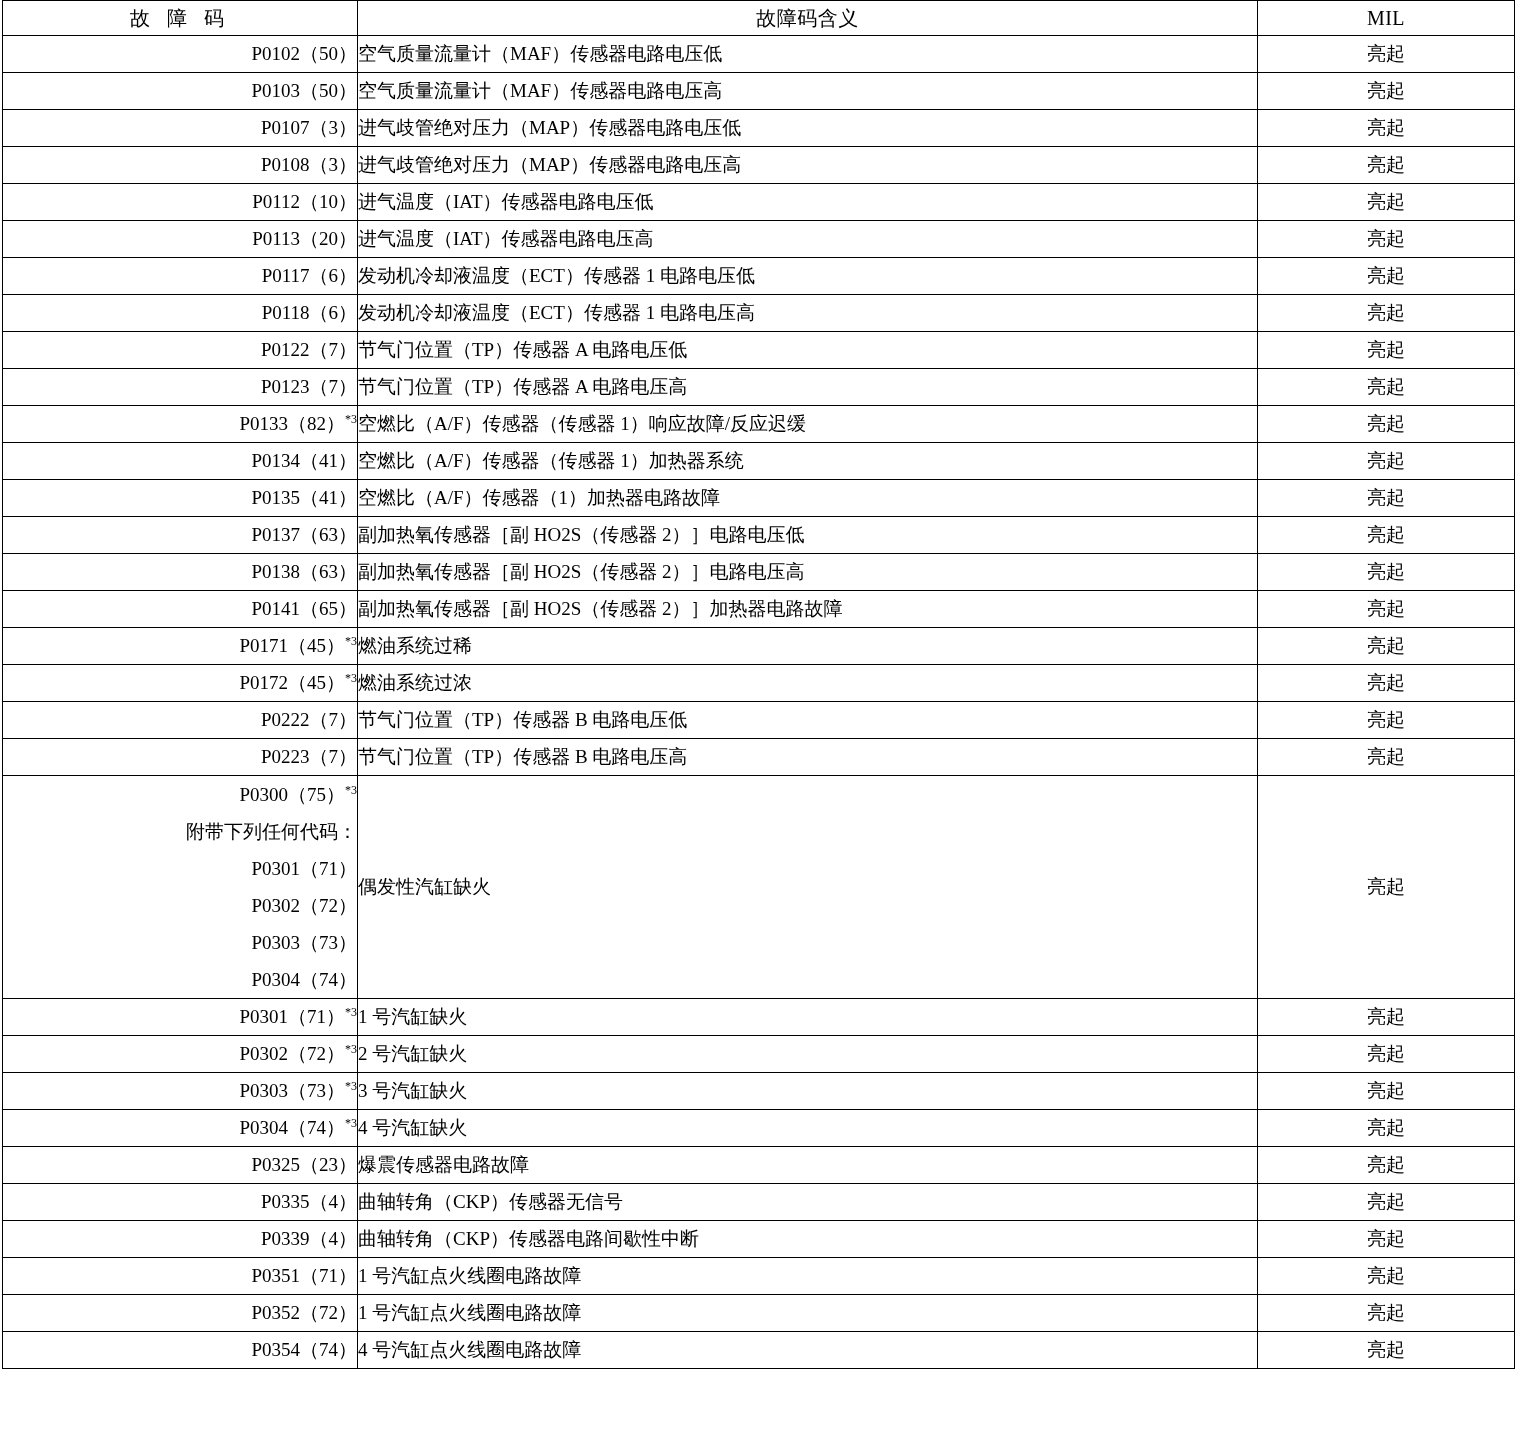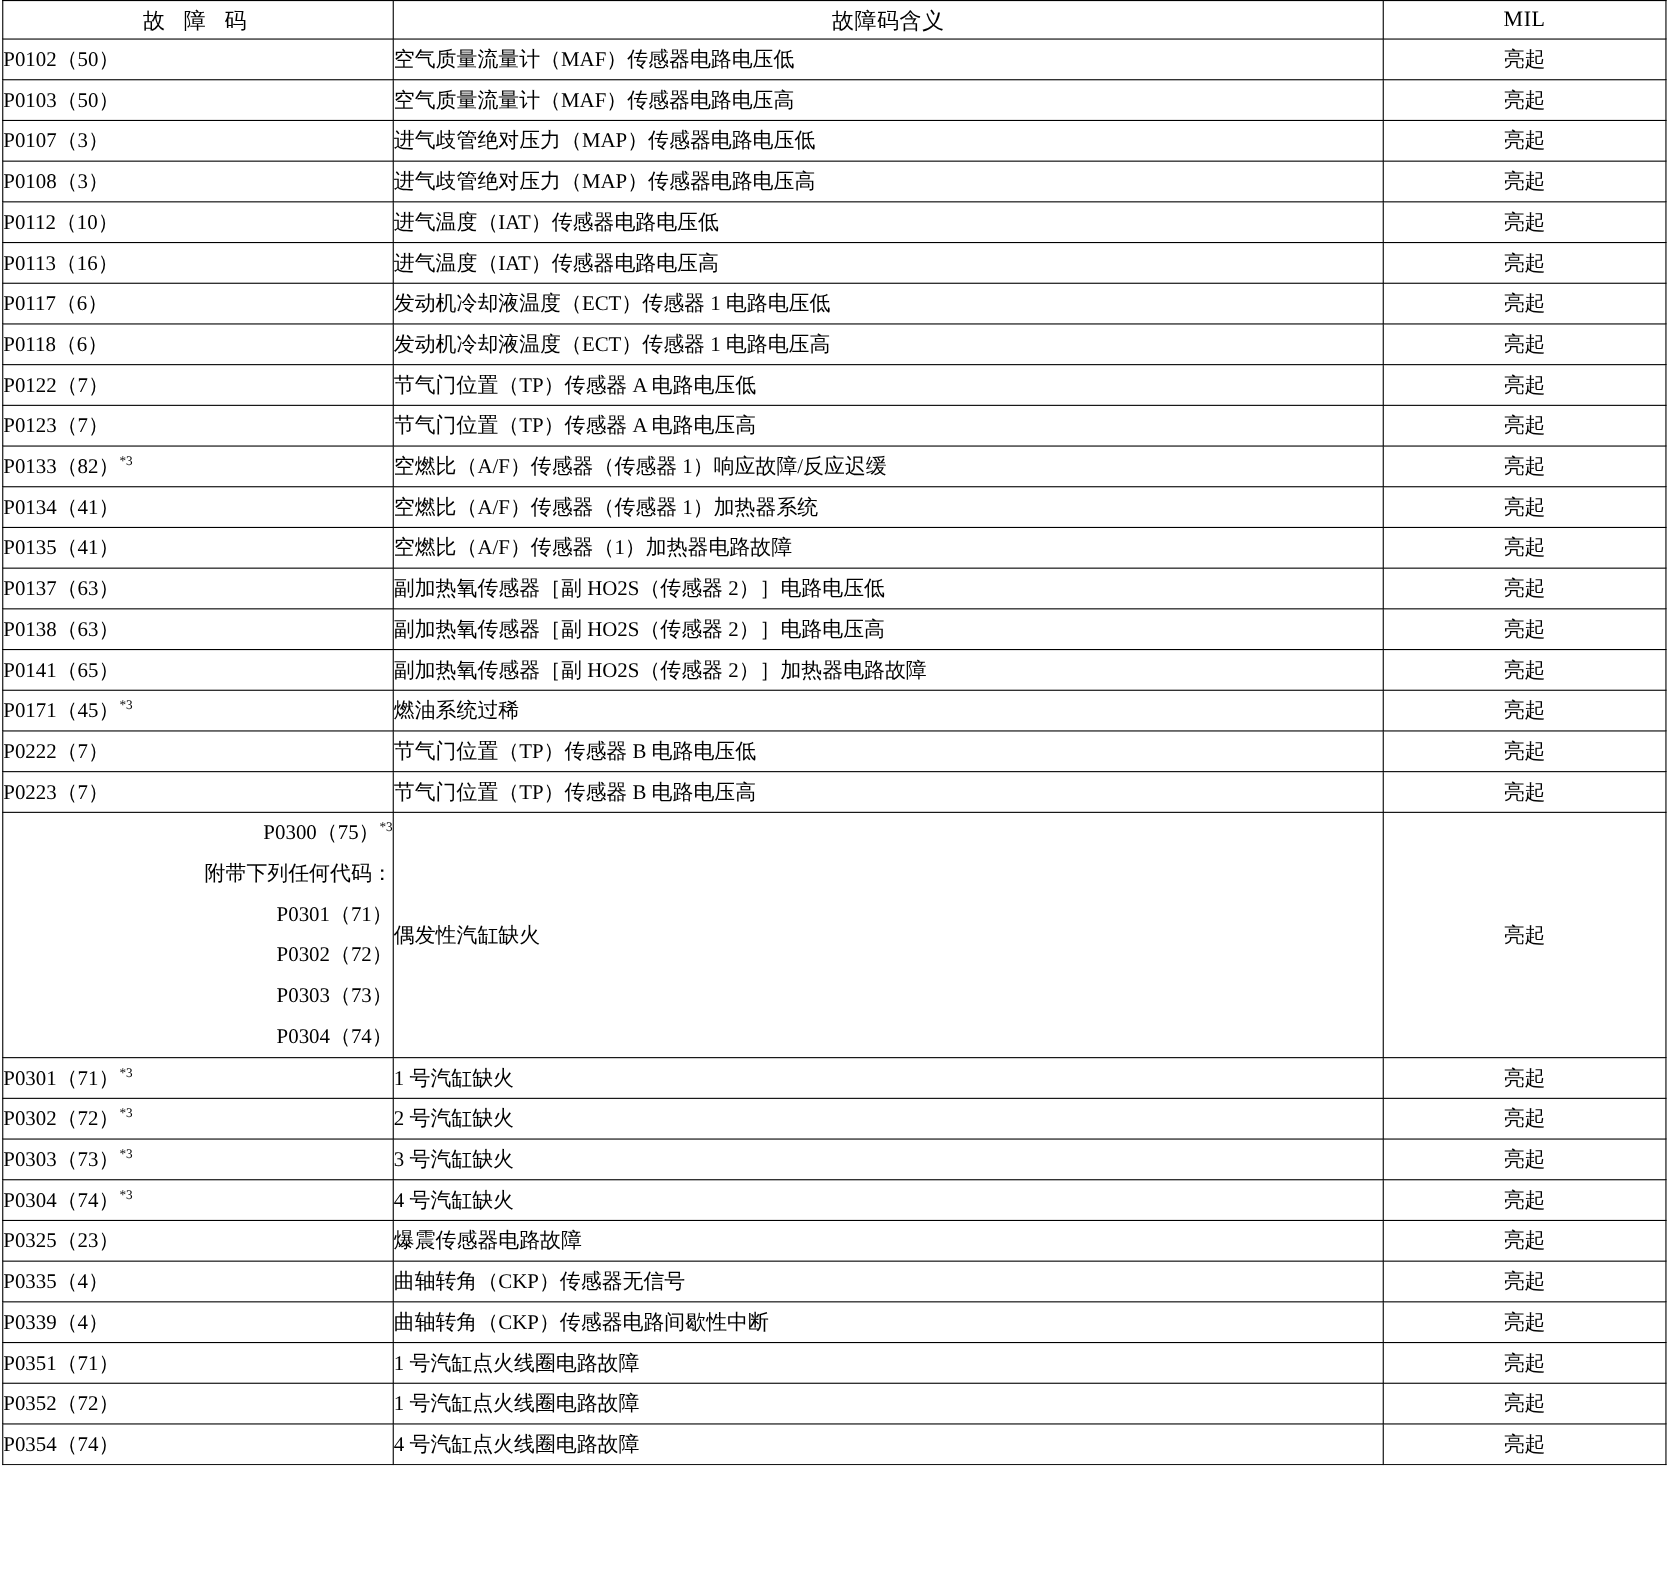--- a/index.html
+++ b/index.html
@@ -39,21 +39,21 @@
     text-align: center;
     font-size: 20px;
     letter-spacing: 0.5px;
   }
   th.head-code {
     letter-spacing: 6px;
     padding-left: 6px;
   }
   td.code-cell {
     height: 36px;
-    text-align: left;
+    text-align: right;
     font-size: 19px;
     white-space: nowrap;
   }
   td.mean-cell {
     height: 36px;
     text-align: left;
     font-size: 19px;
     padding-left: 10px;
   }
   td.mil-cell {
@@ -128,21 +128,21 @@
           <td class="code-cell"><span>P0108（3）</span></td>
           <td class="mean-cell">进气歧管绝对压力（MAP）传感器电路电压高</td>
           <td class="mil-cell">亮起</td>
         </tr>
         <tr>
           <td class="code-cell"><span>P0112（10）</span></td>
           <td class="mean-cell">进气温度（IAT）传感器电路电压低</td>
           <td class="mil-cell">亮起</td>
         </tr>
         <tr>
-          <td class="code-cell"><span>P0113（16）</span></td>
+          <td class="code-cell"><span>P0113（20）</span></td>
           <td class="mean-cell">进气温度（IAT）传感器电路电压高</td>
           <td class="mil-cell">亮起</td>
         </tr>
         <tr>
           <td class="code-cell"><span>P0117（6）</span></td>
           <td class="mean-cell">发动机冷却液温度（ECT）传感器 1 电路电压低</td>
           <td class="mil-cell">亮起</td>
         </tr>
         <tr>
           <td class="code-cell"><span>P0118（6）</span></td>
@@ -185,20 +185,25 @@
           <td class="mil-cell">亮起</td>
         </tr>
         <tr>
           <td class="code-cell"><span>P0141（65）</span></td>
           <td class="mean-cell">副加热氧传感器［副 HO2S（传感器 2）］加热器电路故障</td>
           <td class="mil-cell">亮起</td>
         </tr>
         <tr>
           <td class="code-cell"><span>P0171（45）</span><sup class="note">*3</sup></td>
           <td class="mean-cell">燃油系统过稀</td>
+          <td class="mil-cell">亮起</td>
+        </tr>
+        <tr>
+          <td class="code-cell"><span>P0172（45）</span><sup class="note">*3</sup></td>
+          <td class="mean-cell">燃油系统过浓</td>
           <td class="mil-cell">亮起</td>
         </tr>
         <tr>
           <td class="code-cell"><span>P0222（7）</span></td>
           <td class="mean-cell">节气门位置（TP）传感器 B 电路电压低</td>
           <td class="mil-cell">亮起</td>
         </tr>
         <tr>
           <td class="code-cell"><span>P0223（7）</span></td>
           <td class="mean-cell">节气门位置（TP）传感器 B 电路电压高</td>

